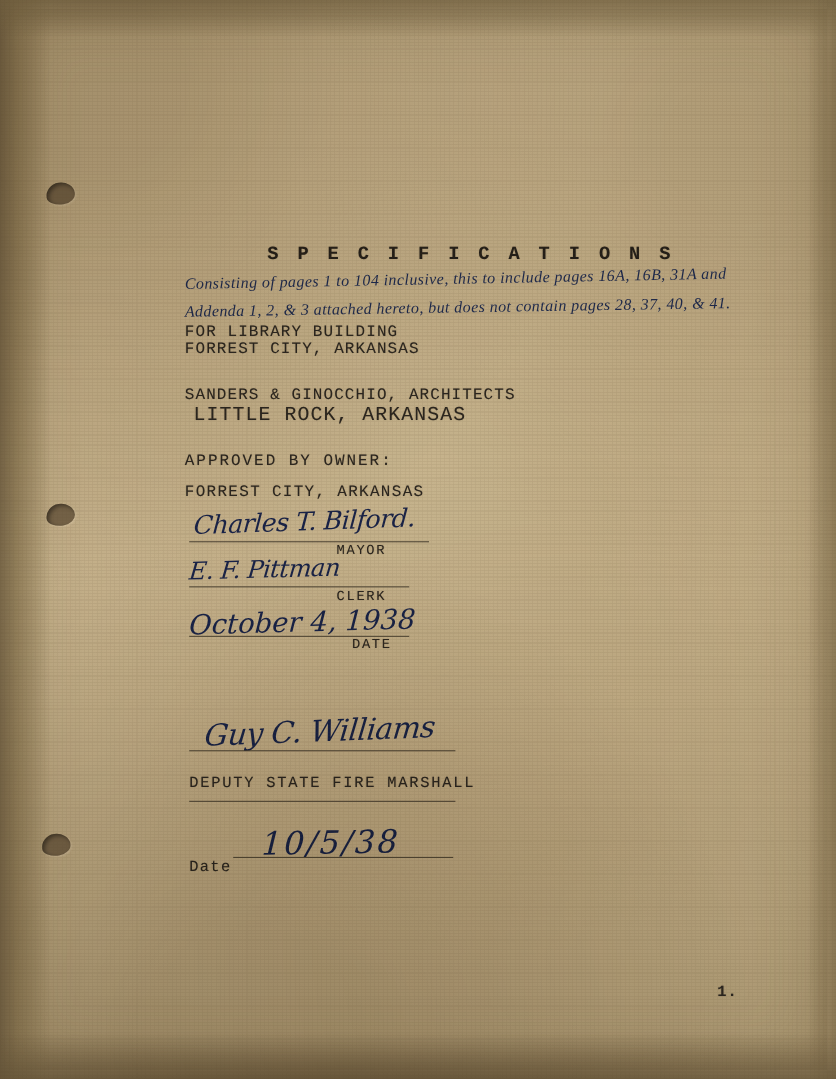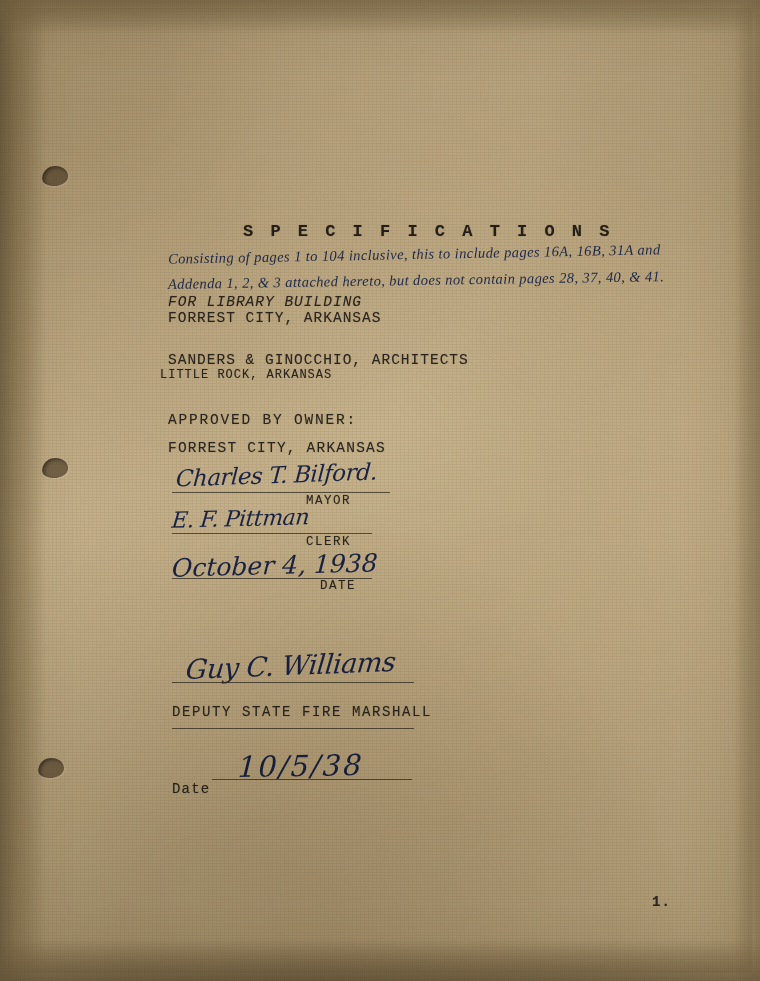--- a/index.html
+++ b/index.html
@@ -104,24 +104,24 @@
     letter-spacing: .4px;
     transform: rotate(-1.1deg);
   }
   #hand-line2 {
     left: 168px;
     top: 272px;
     font-size: 14.5px;
     letter-spacing: .4px;
     transform: rotate(-0.9deg);
   }
-  #l-for-library   { left: 168px; top: 294px; font-size: 14.5px; font-style: italic; }
+  #l-for-library   { left: 168px; top: 294px; font-size: 14.5px; }
   #l-forrest-city  { left: 168px; top: 310px; font-size: 14.5px; }
   #l-architects    { left: 168px; top: 352px; font-size: 14.5px; text-align: center; }
-  #l-little-rock   { left: 160px; top: 368px; font-size: 12px; }
+  #l-little-rock   { left: 176px; top: 368px; font-size: 18px; }
   #l-approved-own  { left: 168px; top: 412px; font-size: 14.5px; letter-spacing: 1.8px; }
   #l-owner-city    { left: 168px; top: 440px; font-size: 14.5px; letter-spacing: 1.2px; }
   #l-mayor         { left: 306px; top: 494px; font-size: 12.5px; letter-spacing: 1.5px; font-family: Liberation Mono, monospace; }
   #l-clerk         { left: 306px; top: 535px; font-size: 12.5px; letter-spacing: 1.5px; }
   #l-date1         { left: 320px; top: 579px; font-size: 12.5px; letter-spacing: 1.5px; }
   #l-approved-fm   { left: 172px; top: 635px; font-size: 14px; letter-spacing: 1.6px; }
   #l-state-fm      { left: 172px; top: 684px; font-size: 14px; letter-spacing: 1.6px; }
   #l-deputy-fm     { left: 172px; top: 704px; font-size: 14px; letter-spacing: 1.6px; text-align: center; }
   #l-date2         { left: 172px; top: 781px; font-size: 14px; letter-spacing: 1.2px; }
   #page-number     { left: 652px; top: 894px; font-size: 14px; font-weight: bold; }

